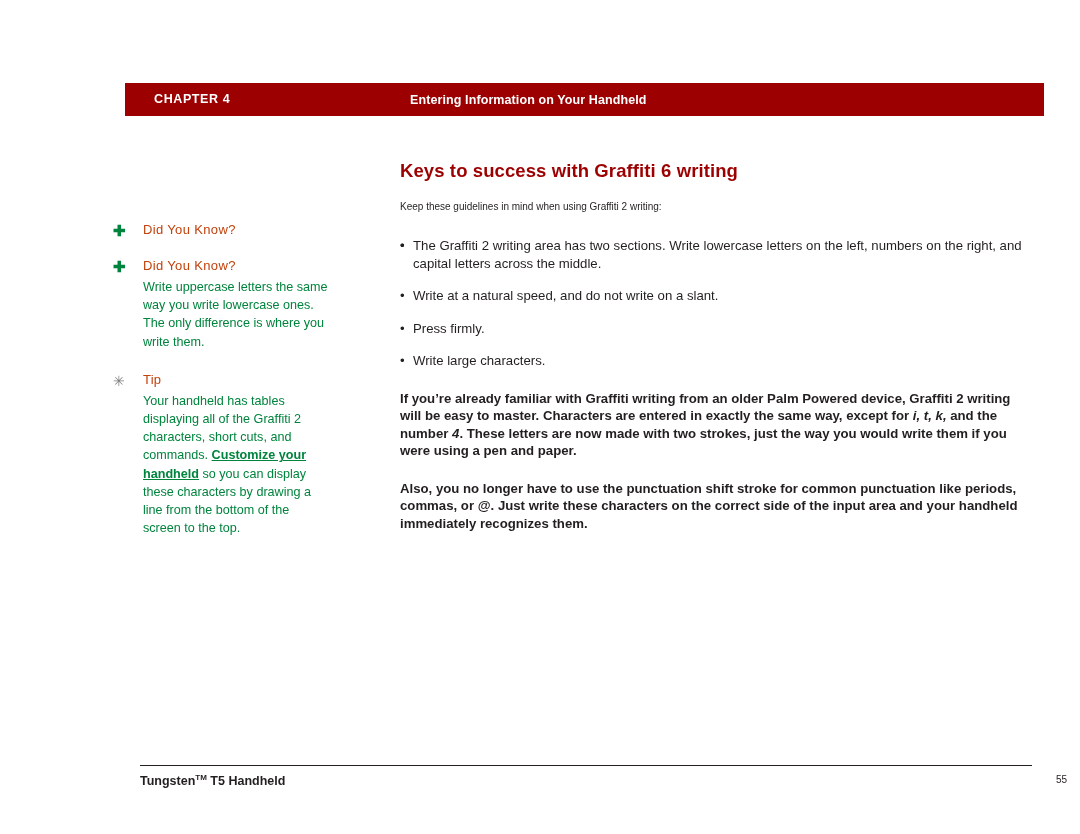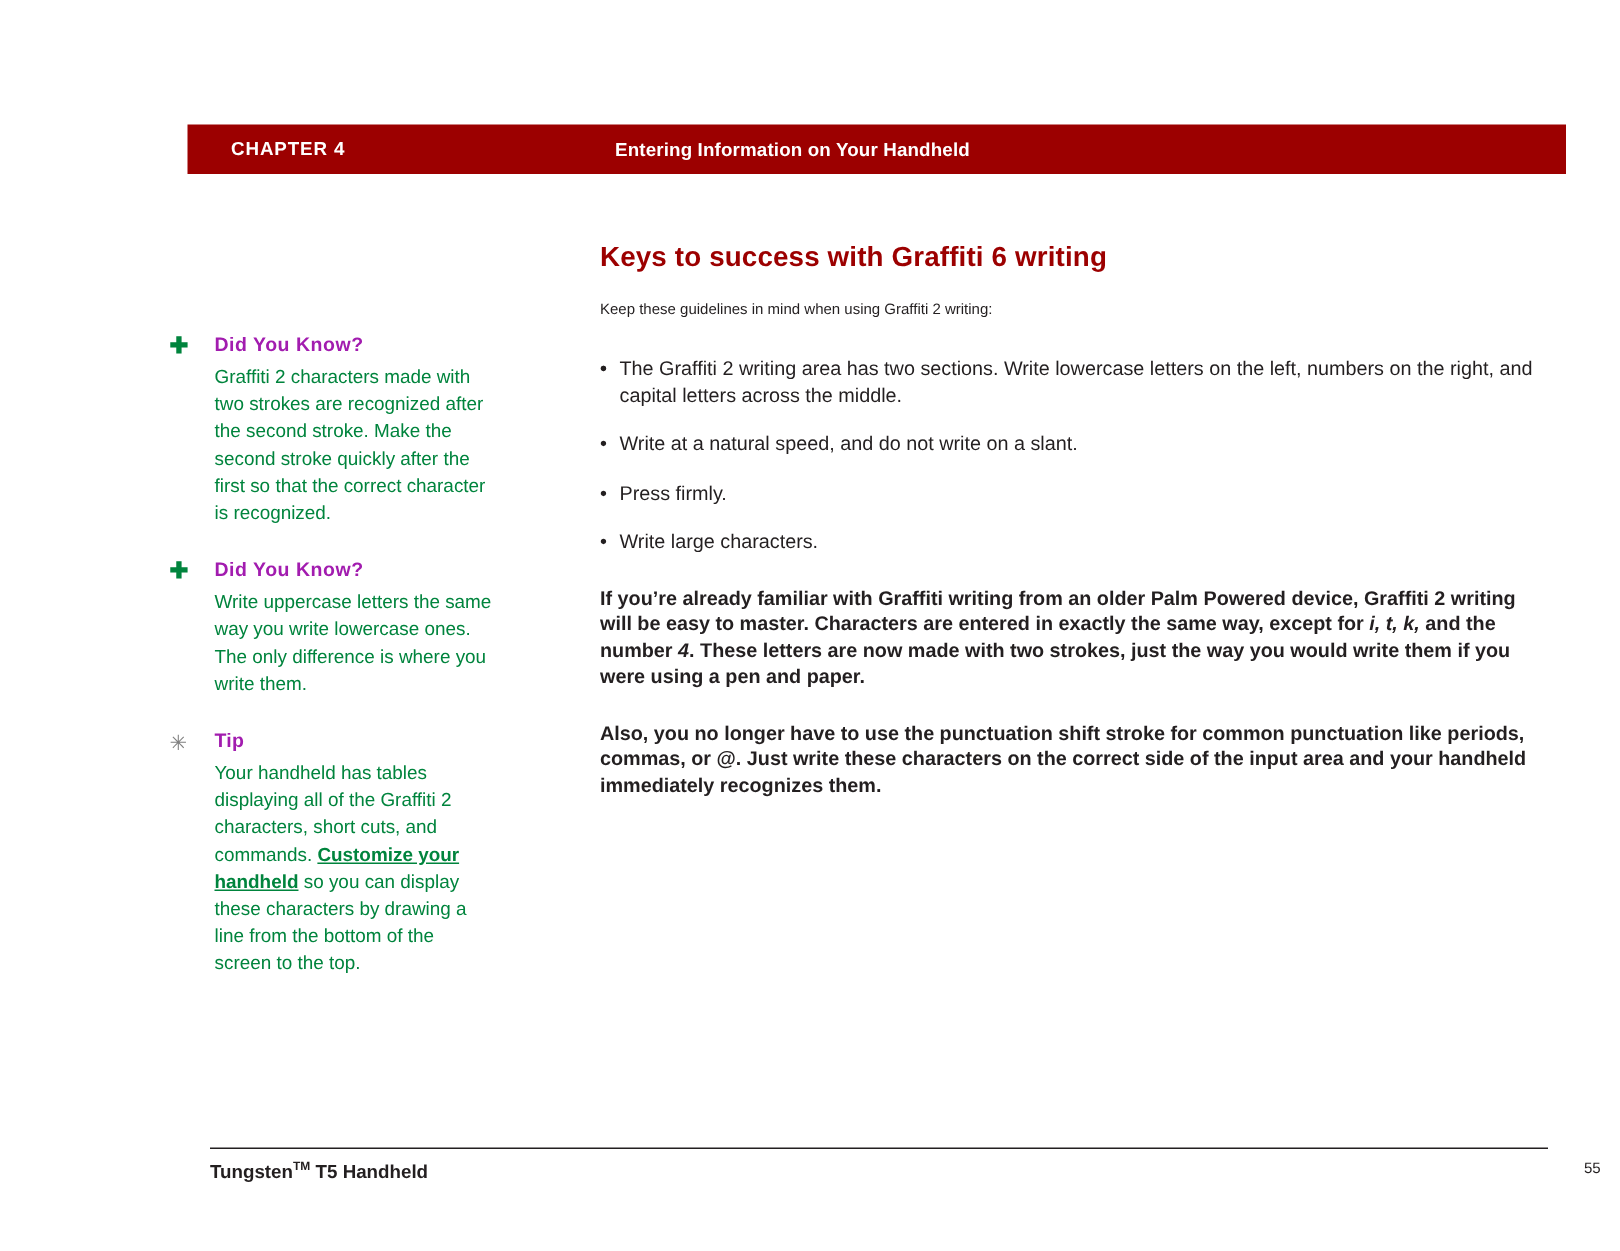--- a/index.html
+++ b/index.html
@@ -71,22 +71,22 @@
     font-weight: bold;
     font-size: 15px;
   }
   .side-note .marker.star {
     color: #808080;
     font-size: 14px;
   }
   .side-note .note-head {
     margin-left: 30px;
     font-size: 13px;
-    font-weight: bold;
-    color: #a21caf;
+    font-weight: normal;
+    color: #c2410c;
     letter-spacing: 0.35px;
     margin-bottom: 5px;
   }
   .side-note .note-head.tip {
     letter-spacing: 0.2px;
   }
   .side-note .note-body {
     margin-left: 30px;
     font-size: 12.6px;
     line-height: 18.2px;
@@ -183,21 +183,20 @@
 <div class="header-bar">
   <div class="header-chapter">CHAPTER 4</div>
   <div class="header-title">Entering Information on Your Handheld</div>
 </div>
 
 <div class="sidebar">
 
   <div class="side-note">
     <div class="marker plus">✚</div>
     <div class="note-head">Did You Know?</div>
-    <div class="note-body">Graffiti 2 characters made with two strokes are recognized after the second stroke. Make the second stroke quickly after the first so that the correct character is recognized.</div>
   </div>
 
   <div class="side-note">
     <div class="marker plus">✚</div>
     <div class="note-head">Did You Know?</div>
     <div class="note-body">Write uppercase letters the same way you write lowercase ones. The only difference is where you write them.</div>
   </div>
 
   <div class="side-note">
     <div class="marker star">✳</div>

